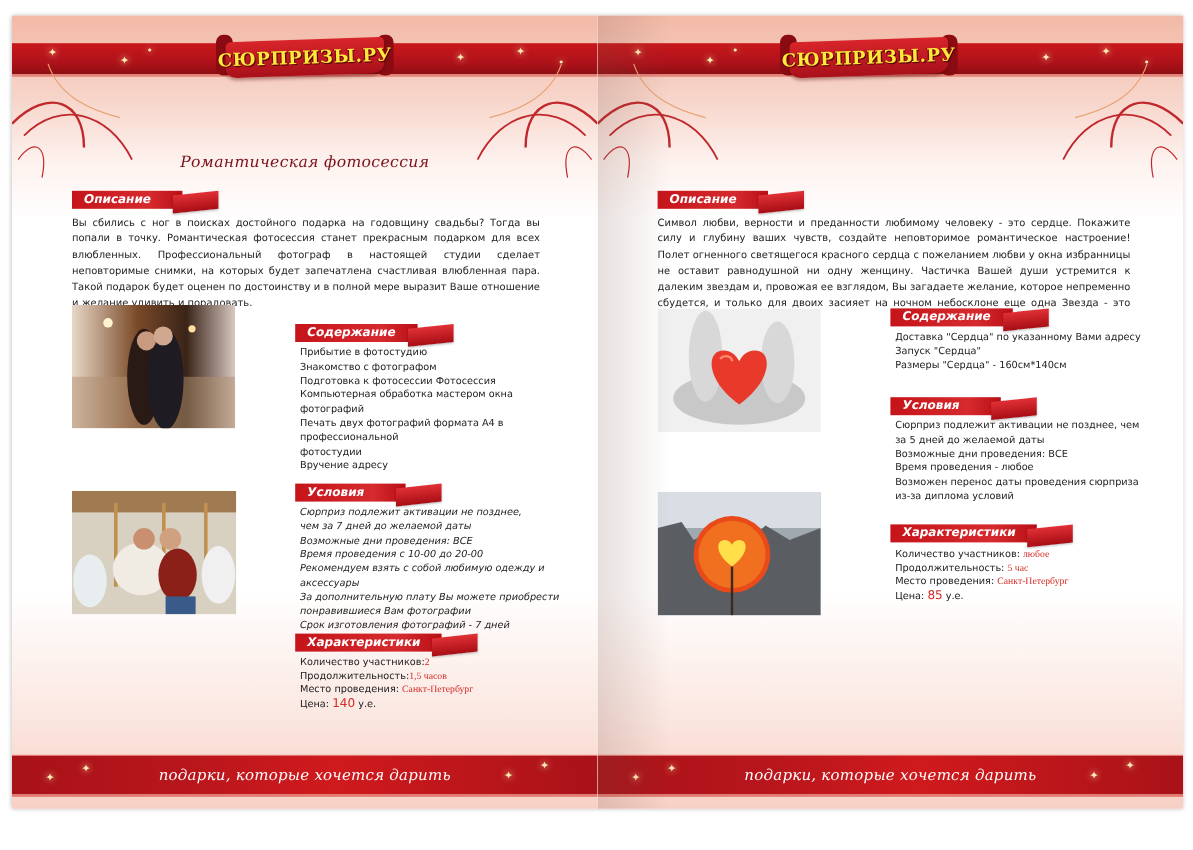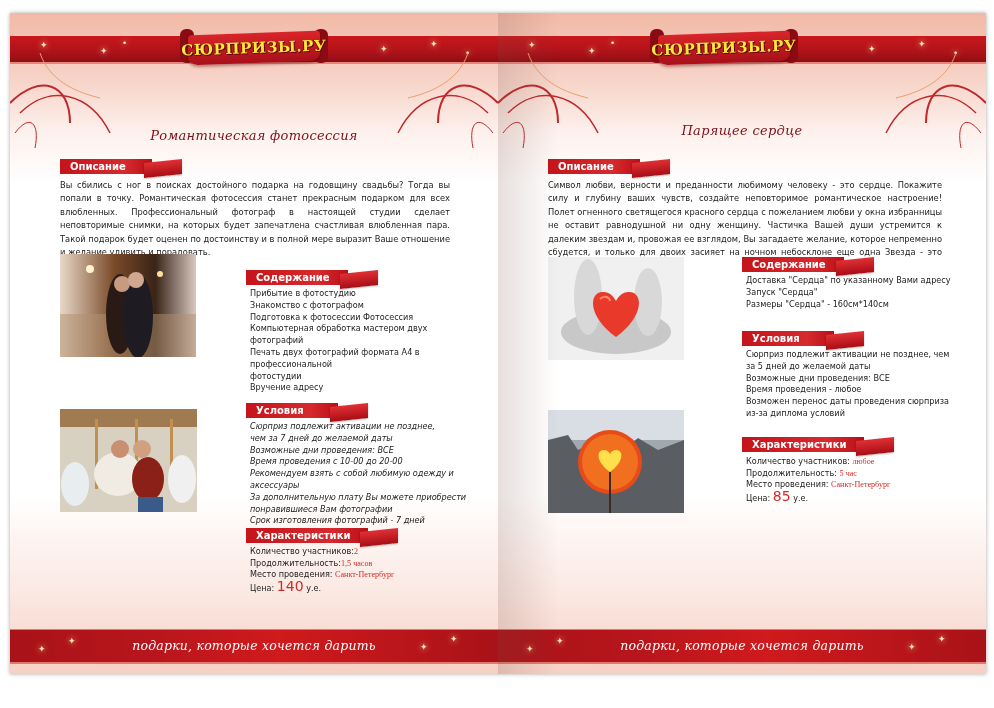--- a/index.html
+++ b/index.html
@@ -70,38 +70,39 @@
 
   .section-tag {
     position: absolute; height: 16px;
     display: flex; align-items: center;
   }
   .section-tag .tag-main {
     height: 15px; padding: 0 18px 0 10px; min-width: 92px;
     background: linear-gradient(to right, #c5141a, #d62a2e 70%, #b80f16);
     color: #fff; font-weight: bold; font-size: 10px; line-height: 15px;
     white-space: nowrap;
+    font-style: italic;
   }
   .section-tag .tag-tail {
     width: 38px; height: 15px; margin-left: -8px; margin-top: 4px;
     background: linear-gradient(to bottom, #e03035, #a80e15);
     transform: skewY(-6deg);
     box-shadow: 0 1px 2px rgba(0,0,0,0.25);
   }
 
   .desc {
     position: absolute; font-size: 8.3px; line-height: 13.4px; color: #222;
     text-align: justify;
   }
   .list {
     position: absolute; font-size: 8.1px; line-height: 11.8px; color: #222;
   }
   .list .li { display: block; }
   .red { color: #d42a24; font-family: Liberation Serif, serif; }
-  .price { color: #d42a24; font-size: 14px; }
+  .price { color: #d42a24; font-size: 10px; }
 
   .photo { position: absolute; overflow: hidden; }
 
   .bottom-band {
     position: absolute; left: 0; right: 0; top: 616px; height: 35px;
     background: linear-gradient(to right, #a81218, #b8161c 30%, #d01a1d 55%, #a81218);
     border-top: 1px solid #e27870; border-bottom: 2px solid #e27870;
   }
   .tagline {
     position: absolute; left: 0; right: 0; top: 8px; text-align: center;
@@ -188,21 +189,21 @@
     </div>
 
     <div class="section-tag" style="left:236px;top:256px;">
       <div class="tag-main">Содержание</div>
         <div class="tag-tail"></div>
     </div>
     <div class="list" style="left:240px;top:275px;width:210px;">
       <span class="li">Прибытие в фотостудию</span>
       <span class="li">Знакомство с фотографом</span>
       <span class="li">Подготовка к фотосессии   Фотосессия</span>
-      <span class="li">Компьютерная обработка мастером двух</span>
+      <span class="li">Компьютерная обработка мастером окна</span>
       <span class="li">фотографий</span>
       <span class="li">Печать двух фотографий формата А4 в</span>
       <span class="li">профессиональной</span>
       <span class="li">фотостудии</span>
       <span class="li">Вручение адресу</span>
     </div>
 
     <div class="section-tag" style="left:236px;top:389px;">
       <div class="tag-main">Условия</div>
         <div class="tag-tail"></div>
@@ -260,21 +261,20 @@
       <path d="M90,0 C80,30 50,40 30,45" stroke="#e8a070" stroke-width="1" fill="none"></path>
       <path d="M115,80 C100,60 90,70 95,95" stroke="#c0282c" stroke-width="1" fill="none"></path>
     </svg>
     <div class="logo-ribbon" style="left:152px;">
       <div class="fold-l"></div>
         <div class="fold-r"></div>
       <div class="ribbon-body"></div>
       <div class="logo-text">СЮРПРИЗЫ.РУ</div>
     </div>
 
-    <div class="page-title">Парящее сердце</div>
 
     <div class="section-tag" style="left:50px;top:145px;">
       <div class="tag-main">Описание</div>
         <div class="tag-tail"></div>
     </div>
     <div class="desc" style="left:50px;top:166px;width:394px;">Символ любви, верности и преданности любимому человеку - это сердце. Покажите силу и глубину ваших чувств, создайте неповторимое романтическое настроение! Полет огненного светящегося красного сердца с пожеланием любви у окна избранницы не оставит равнодушной ни одну женщину. Частичка Вашей души устремится к далеким звездам и, провожая ее взглядом, Вы загадаете желание, которое непременно сбудется, и только для двоих засияет на ночном небосклоне еще одна Звезда - это Звезда Вашей любви.</div>
 
     <div class="photo" style="left:50px;top:244px;width:136px;height:103px;">
       <svg width="136" height="103" viewBox="0 0 136 103">
         <rect width="136" height="103" fill="#f0f0f0"></rect>

